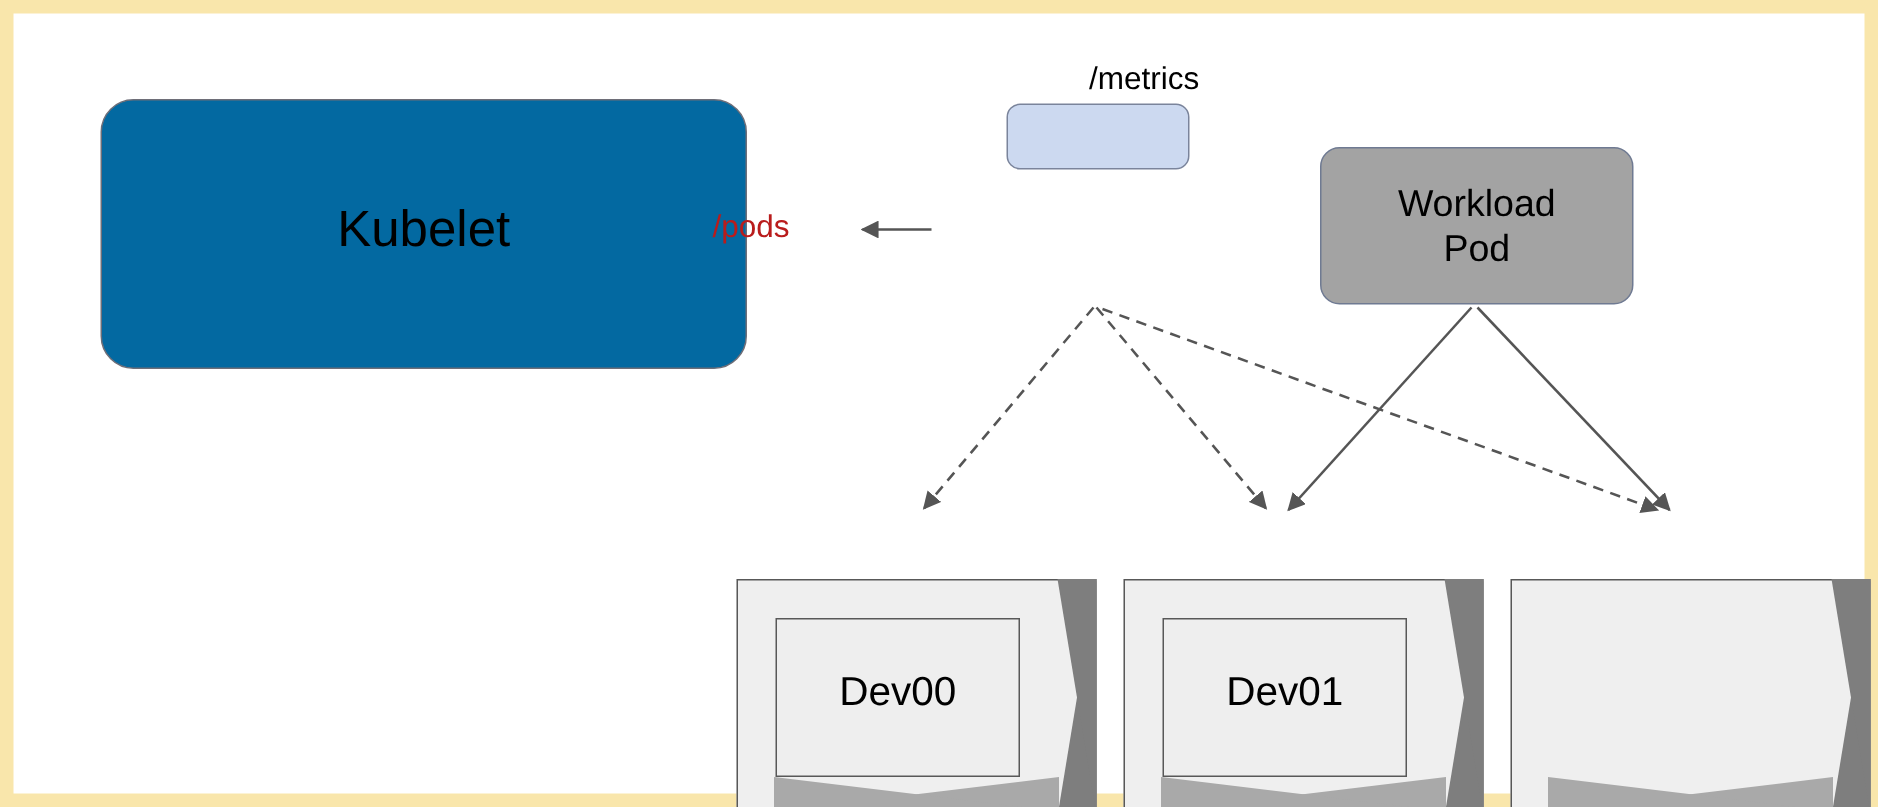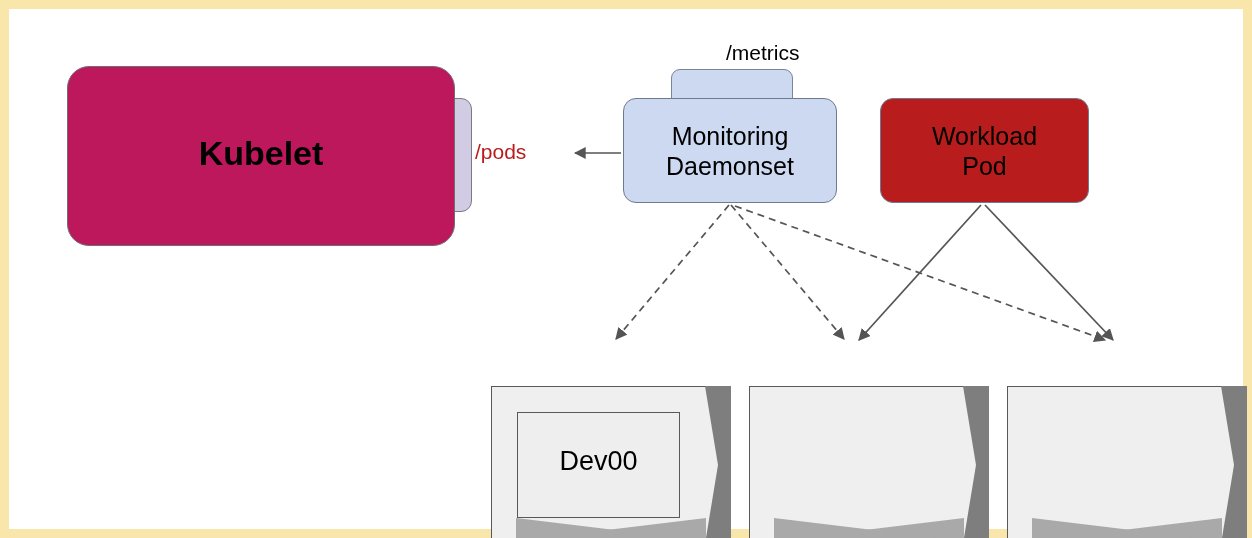--- a/index.html
+++ b/index.html
@@ -51,27 +51,26 @@
     height: 114px;
     background: #d1cbe4;
     border: 1.4px solid #7a7a85;
     border-radius: 11px;
     box-sizing: border-box;
   }
   .kubelet-box {
     position: absolute;
     left: 58px;
     top: 57px;
-    width: 388px;
+    width: 431px;
     height: 180px;
-    background: #be185d;
+    background: #0369a1;
     border: 1.4px solid #6e6e78;
     border-radius: 22px;
     box-sizing: border-box;
-    font-weight: bold;
   }
   .kubelet-box .node-label {
     top: 66px;
     font-size: 34px;
   }
   .pods-label {
     position: absolute;
     left: 466px;
     top: 131px;
     font-size: 21px;
@@ -116,21 +115,21 @@
     font-size: 25px;
   }
 
   
   .wl-box {
     position: absolute;
     left: 871px;
     top: 89px;
     width: 209px;
     height: 105px;
-    background: #b91c1c;
+    background: #a3a3a3;
     border: 1.4px solid #6f7a92;
     border-radius: 13px;
     box-sizing: border-box;
   }
   .wl-box .node-label {
     top: 23px;
     font-size: 25px;
   }
 
   
@@ -251,24 +250,20 @@
     </svg>
 
     <div class="kubelet-tab"></div>
     <div class="kubelet-box">
       <div class="node-label">Kubelet</div>
     </div>
     <div class="pods-label">/pods</div>
 
     <div class="metrics-label">/metrics</div>
     <div class="ds-tab"></div>
-    <div class="ds-box">
-      <div class="node-label">Monitoring
-Daemonset</div>
-    </div>
 
     <div class="wl-box">
       <div class="node-label">Workload
 Pod</div>
     </div>
 
     <div class="dev dev0">
       <div class="dev-outer"></div>
       <div class="dev-shade-right"></div>
       <div class="dev-shade-right2"></div>
@@ -278,20 +273,23 @@
         <div class="node-label">Dev00</div>
       </div>
     </div>
 
     <div class="dev dev1">
       <div class="dev-outer"></div>
       <div class="dev-shade-right"></div>
       <div class="dev-shade-right2"></div>
       <div class="dev-shade-bottom"></div>
       <div class="dev-shade-bottom2"></div>
+      <div class="dev-face">
+        <div class="node-label">Dev01</div>
+      </div>
     </div>
 
     <div class="dev dev2">
       <div class="dev-outer"></div>
       <div class="dev-shade-right"></div>
       <div class="dev-shade-right2"></div>
       <div class="dev-shade-bottom"></div>
       <div class="dev-shade-bottom2"></div>
     </div>
 

